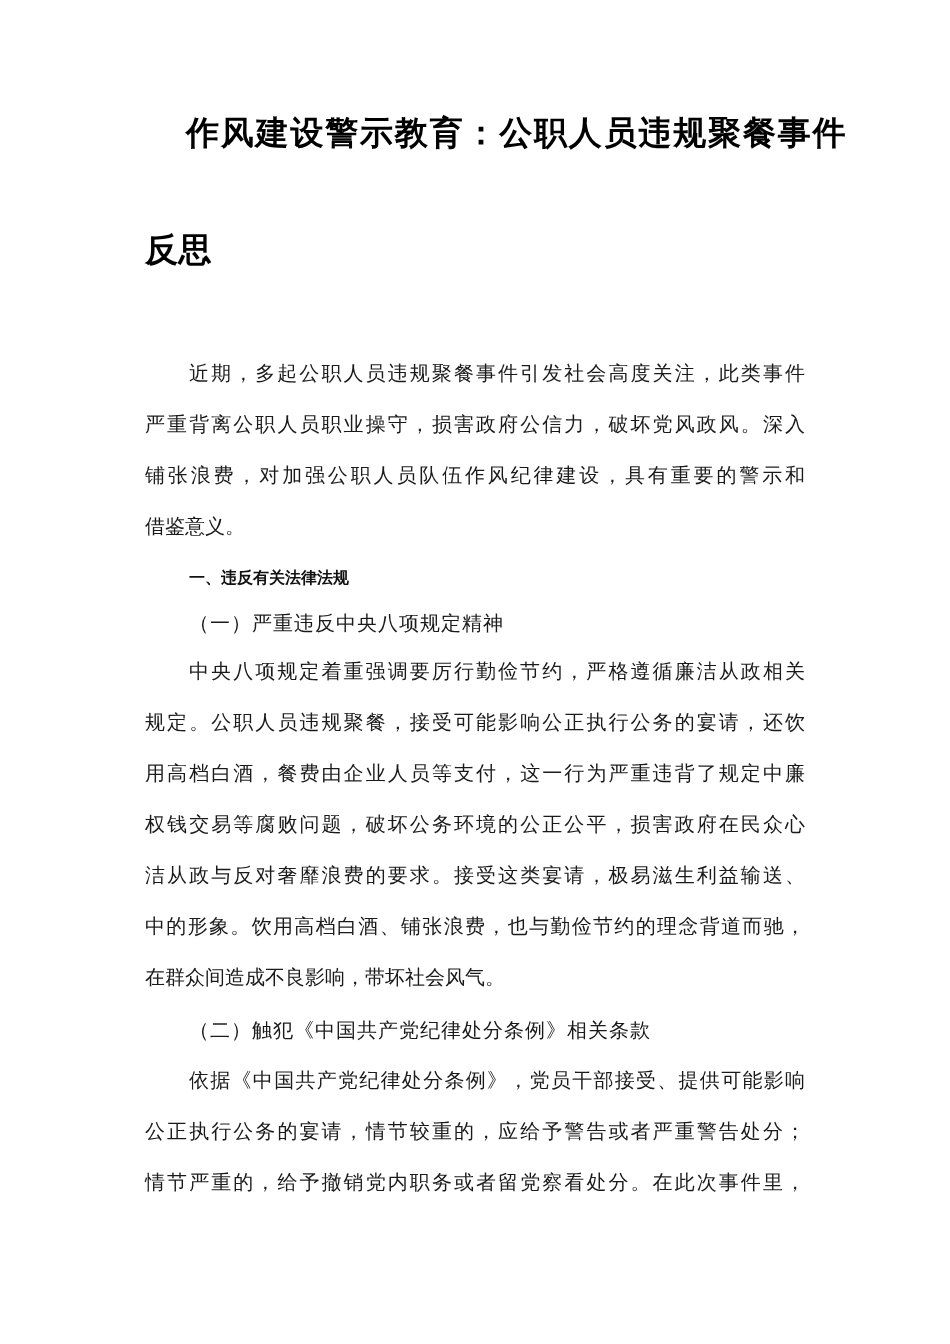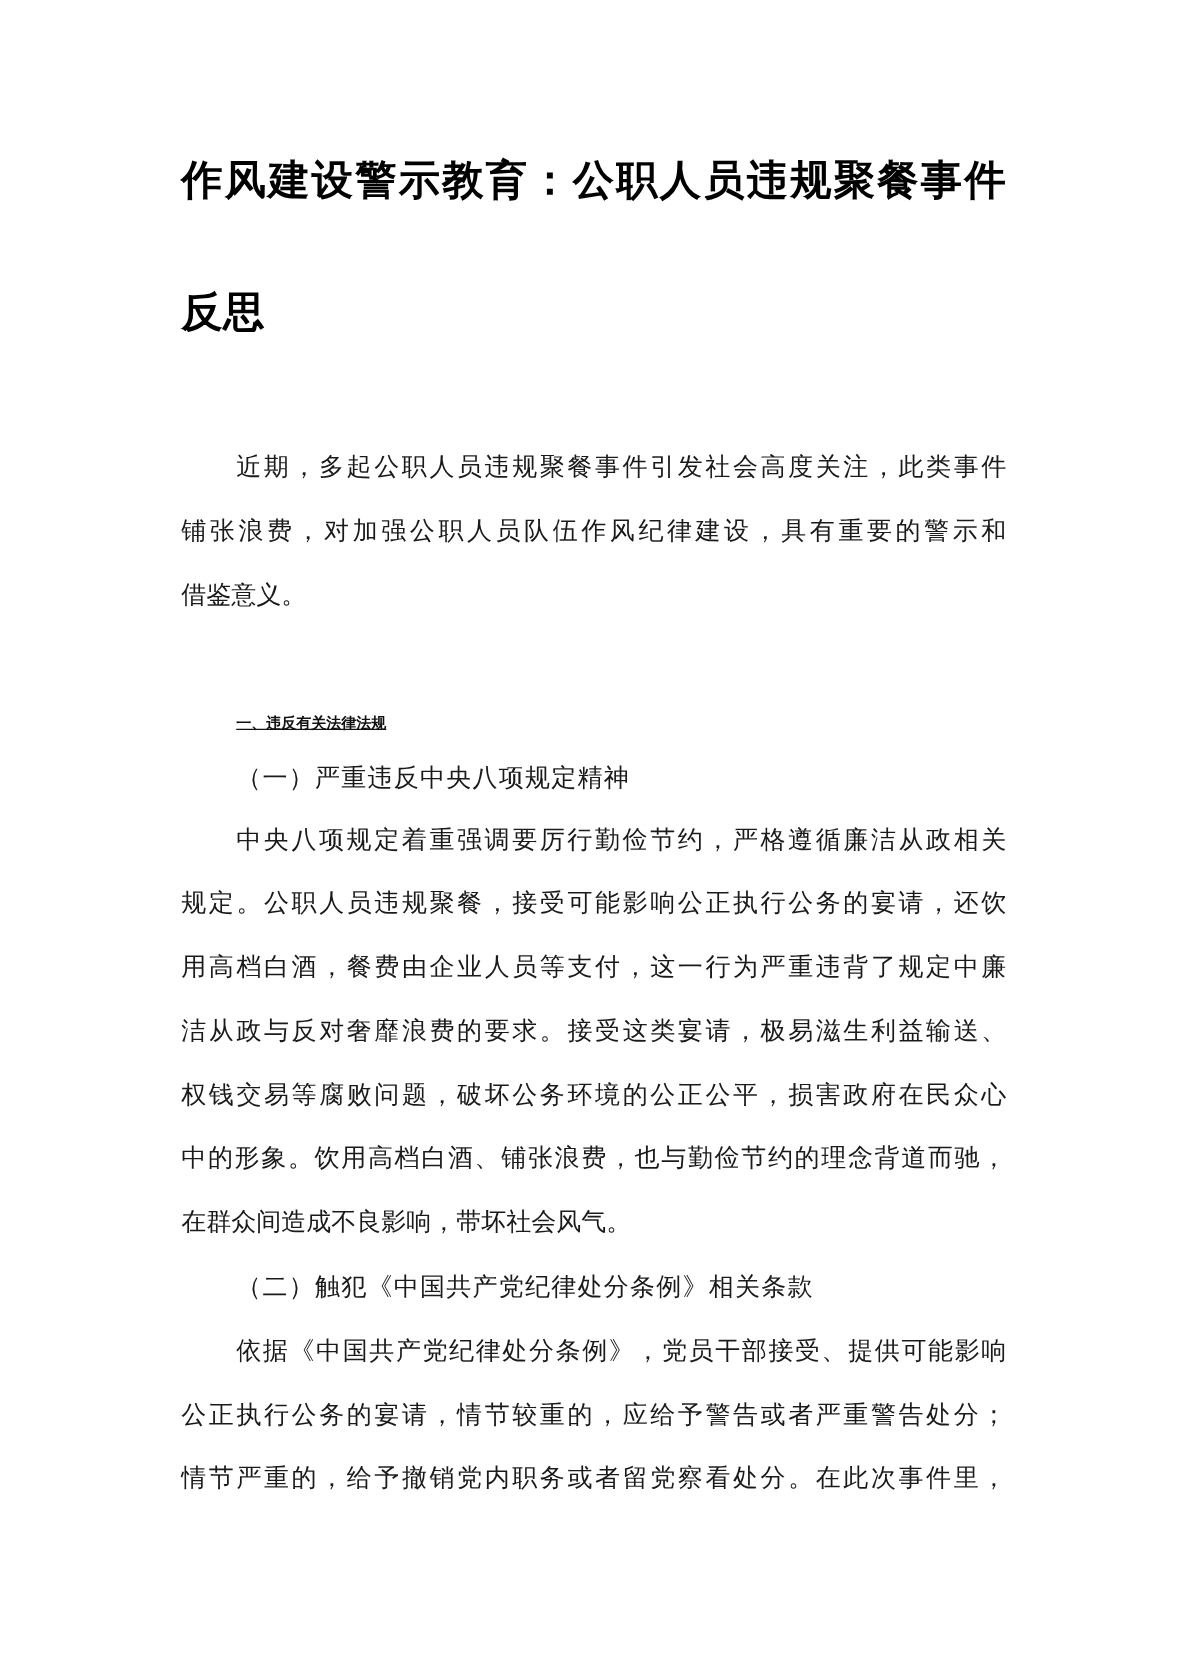--- a/index.html
+++ b/index.html
@@ -19,21 +19,21 @@
       left: 145px;
       width: 660px;
       font-family: "DejaVu Serif", "Liberation Serif", serif;
       font-weight: bold;
       font-size: 33px;
       line-height: 40px;
       letter-spacing: 0.5px;
       white-space: nowrap;
       color: #000;
     }
-    .title.l1 { top: 124px; text-align: justify; text-align-last: justify; }
+    .title.l1 { top: 113px; text-align: justify; text-align-last: justify; margin-left: 41px; }
     .title.l2 { top: 230px; }
 
     .body-text {
       position: absolute;
       left: 145px;
       width: 660px;
       font-family: "DejaVu Sans", "Liberation Sans", sans-serif;
       font-size: 20px;
       line-height: 51px;
       color: #1a1a1a;
@@ -50,25 +50,24 @@
       text-align-last: left;
     }
     .line.indent {
       padding-left: 44px;
     }
     .heading1 {
       position: absolute;
       left: 189px;
       font-family: "DejaVu Sans", "Liberation Sans", sans-serif;
       font-weight: bold;
-      font-size: 12px;
+      font-size: 16px;
       line-height: 40px;
       color: #111;
       white-space: nowrap;
-      text-decoration: underline;
     }
     .heading2 {
       position: absolute;
       left: 189px;
       font-family: Liberation Serif, serif;
       font-size: 20px;
       line-height: 40px;
       color: #1a1a1a;
       white-space: nowrap;
       letter-spacing: 1px;
@@ -77,34 +76,35 @@
 </head>
 <body>
 
 <div>
 
   <div class="title l1">作风建设警示教育：公职人员违规聚餐事件</div>
   <div class="title l2">反思</div>
 
   <div class="body-text" style="top:348px;">
     <span class="line indent">近期，多起公职人员违规聚餐事件引发社会高度关注，此类事件</span>
+    <span class="line">严重背离公职人员职业操守，损害政府公信力，破坏党风政风。深入</span>
     <span class="line">铺张浪费，对加强公职人员队伍作风纪律建设，具有重要的警示和</span>
     <span class="line last">借鉴意义。</span>
   </div>
 
   <div class="heading1" style="top:558px;">一、违反有关法律法规</div>
 
   <div class="heading2" style="top:603px;">（一）严重违反中央八项规定精神</div>
 
   <div class="body-text" style="top:646px;">
     <span class="line indent">中央八项规定着重强调要厉行勤俭节约，严格遵循廉洁从政相关</span>
     <span class="line">规定。公职人员违规聚餐，接受可能影响公正执行公务的宴请，还饮</span>
     <span class="line">用高档白酒，餐费由企业人员等支付，这一行为严重违背了规定中廉</span>
+    <span class="line">权钱交易等腐败问题，破坏公务环境的公正公平，损害政府在民众心</span>
     <span class="line">洁从政与反对奢靡浪费的要求。接受这类宴请，极易滋生利益输送、</span>
-    <span class="line">权钱交易等腐败问题，破坏公务环境的公正公平，损害政府在民众心</span>
     <span class="line">中的形象。饮用高档白酒、铺张浪费，也与勤俭节约的理念背道而驰，</span>
     <span class="line last">在群众间造成不良影响，带坏社会风气。</span>
   </div>
 
   <div class="heading2" style="top:1010px;">（二）触犯《中国共产党纪律处分条例》相关条款</div>
 
   <div class="body-text" style="top:1055px;">
     <span class="line indent">依据《中国共产党纪律处分条例》，党员干部接受、提供可能影响</span>
     <span class="line">公正执行公务的宴请，情节较重的，应给予警告或者严重警告处分；</span>
     <span class="line">情节严重的，给予撤销党内职务或者留党察看处分。在此次事件里，</span>

